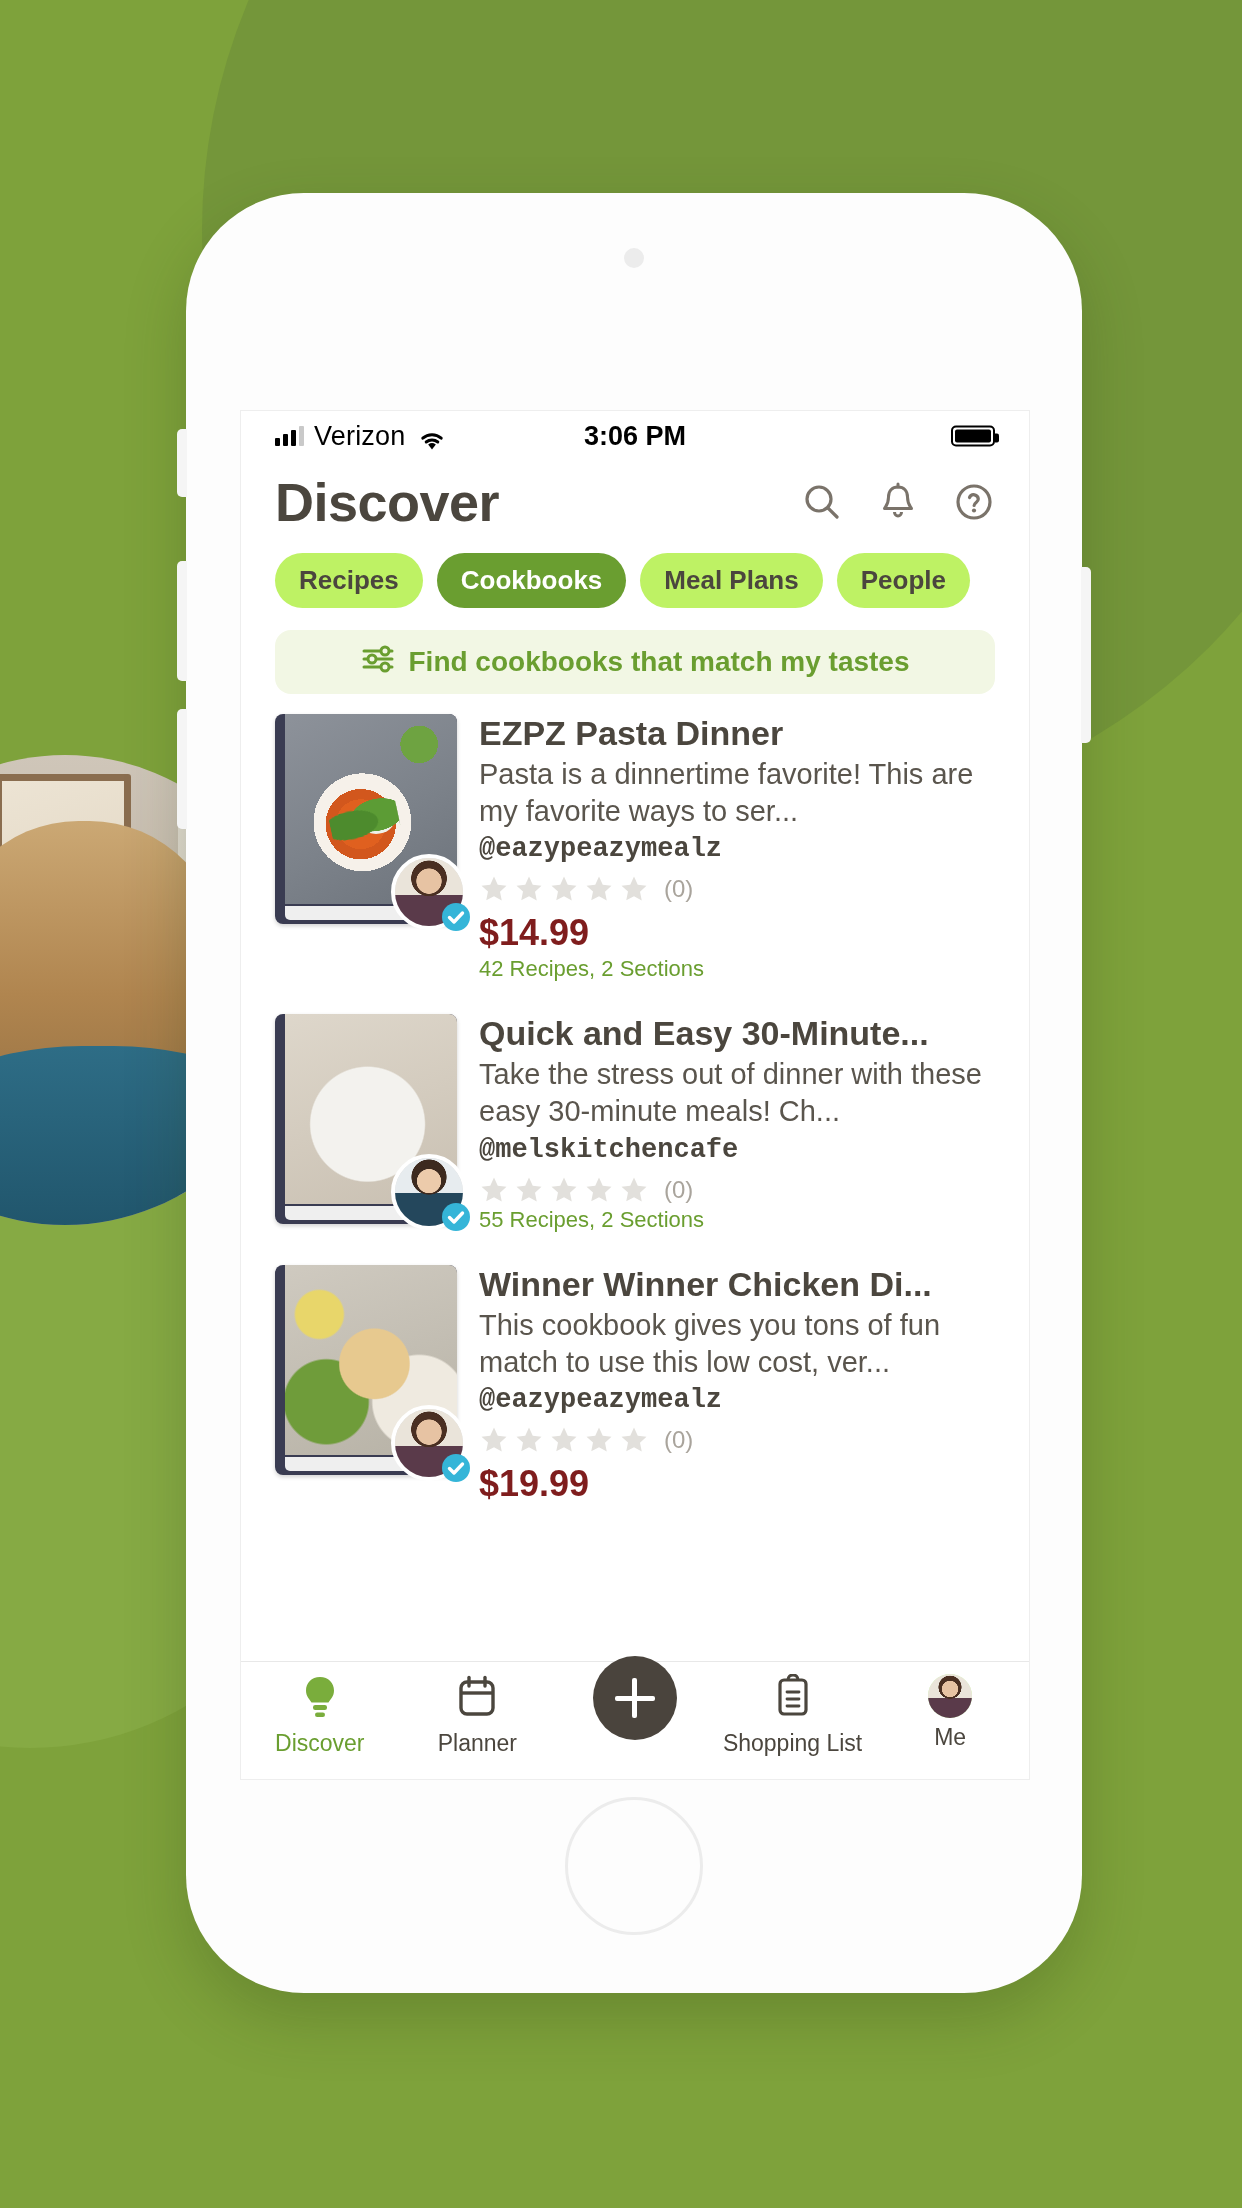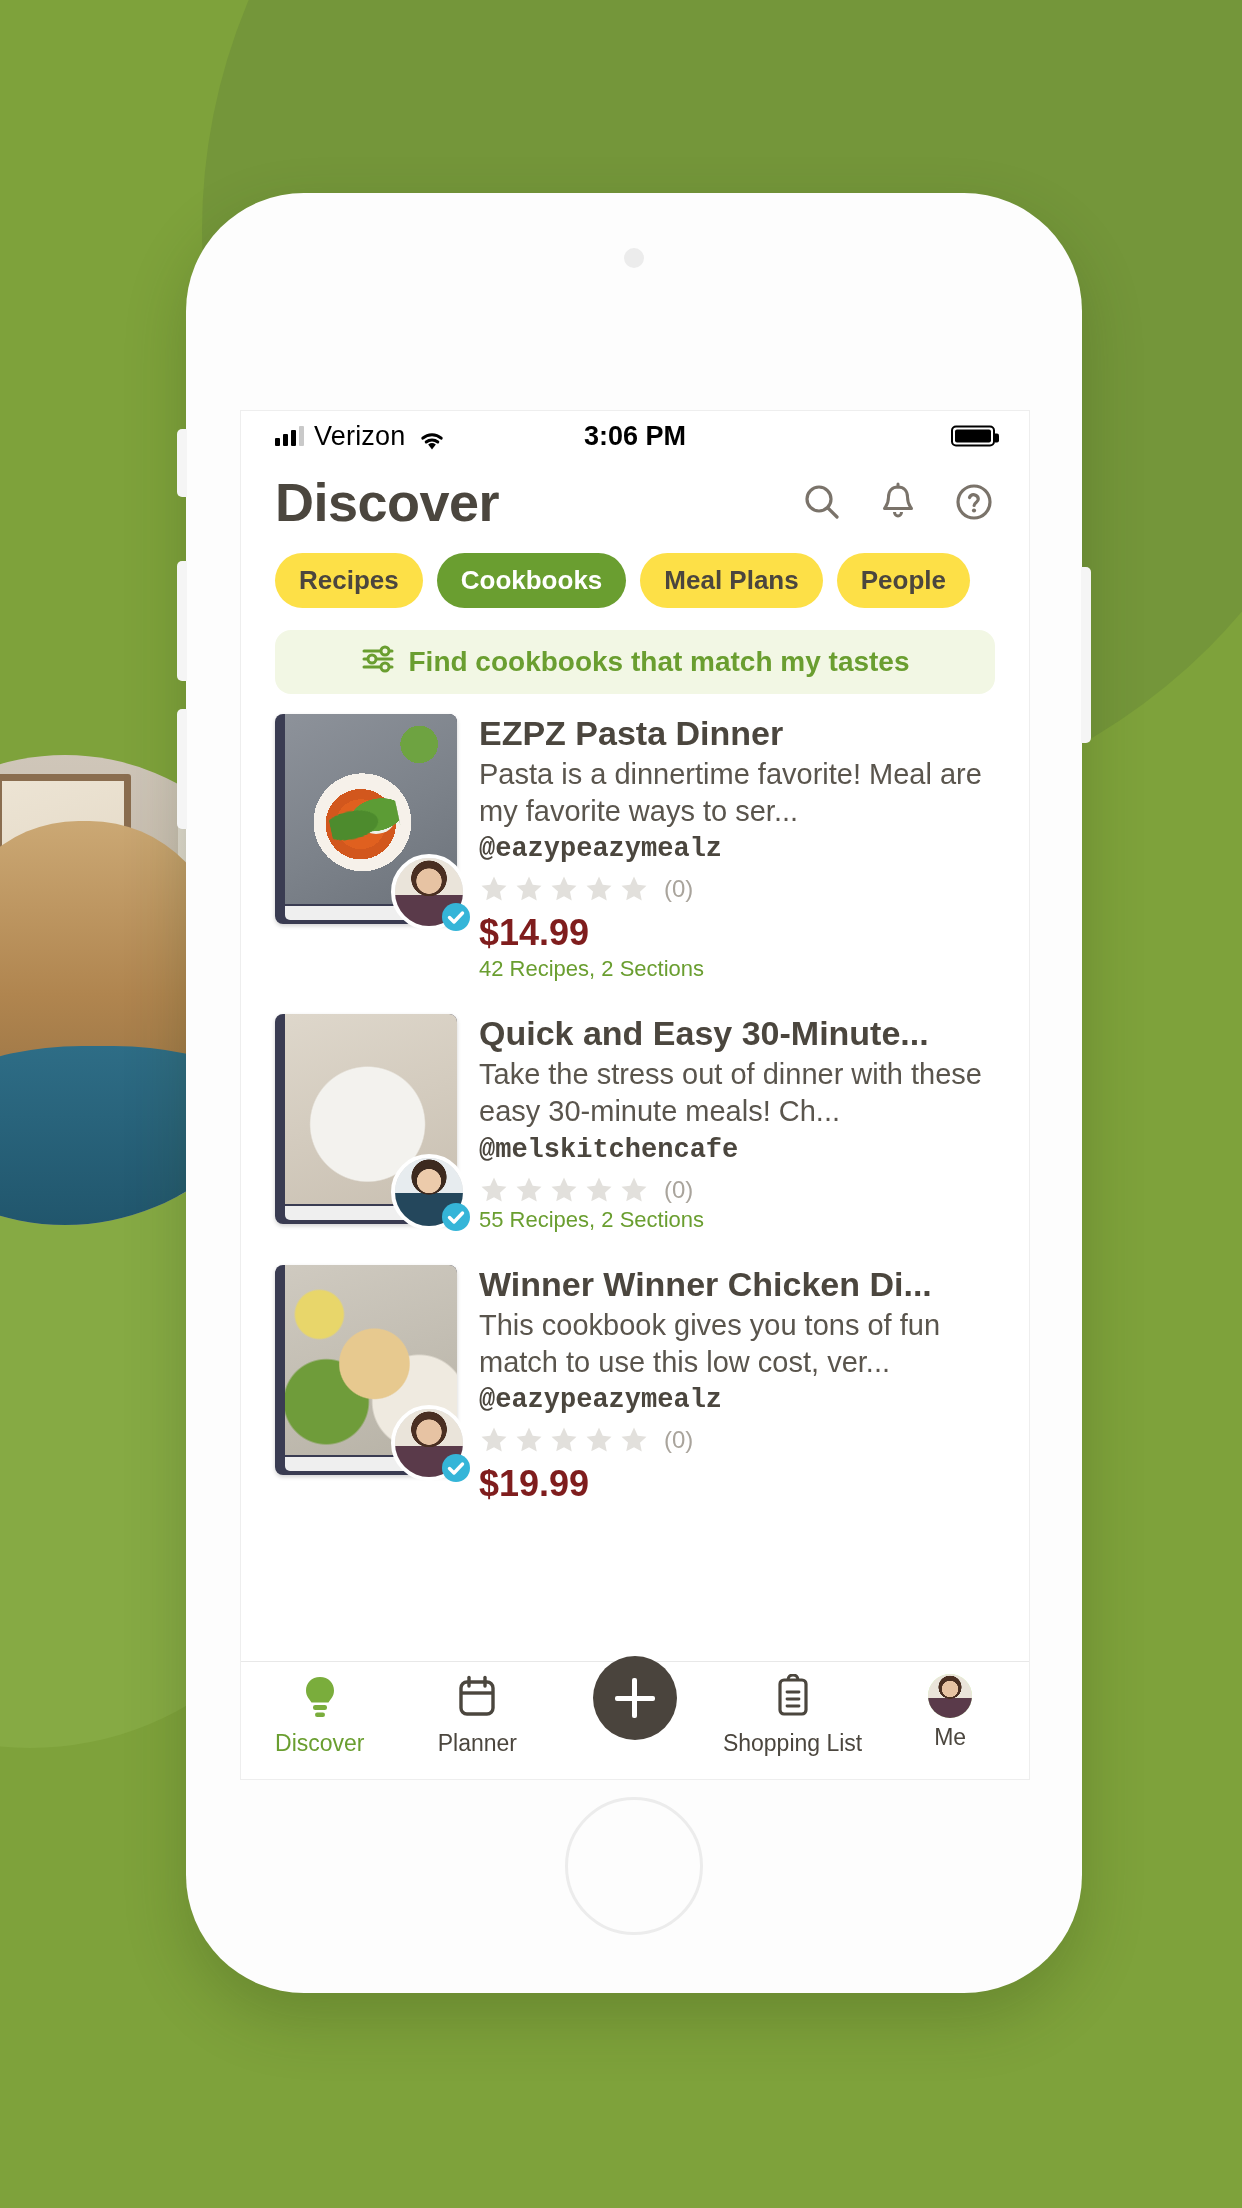--- a/index.html
+++ b/index.html
@@ -136,21 +136,21 @@
     display:flex; align-items:center; justify-content:space-between;
     padding: 10px 34px 4px 34px;
   }
   .page-title { font-size: 54px; font-weight: 700; color:#4b463e; letter-spacing:-.5px; }
   .hdr-icons { display:flex; align-items:center; gap: 34px; }
   .hdr-icons svg { display:block; }
 
   
   .chips { display:flex; gap: 14px; padding: 16px 34px 0 34px; }
   .chip {
-    background:#fde047; color:#4b463e; border-radius:30px;
+    background:#bef264; color:#4b463e; border-radius:30px;
     padding: 12px 24px; font-size: 26px; font-weight:600; white-space:nowrap;
   }
   .chip.active { background:#6a9e30; color:#ffffff; }
 
   
   .filter-banner {
     margin: 22px 34px 0 34px; background:#f2f7e4; border-radius:16px;
     height: 64px; display:flex; align-items:center; justify-content:center; gap:14px;
     color:#6a9e30; font-size:28px; font-weight:700;
   }
@@ -392,21 +392,21 @@
             </div>
           <span class="verified">
             <svg width="34" height="34" viewBox="0 0 34 34">
               <circle cx="17" cy="17" r="14" fill="#35b5d8"></circle>
               <path d="M10.5 17.5 l4.5 4.5 l8.5 -9" stroke="#fff" stroke-width="3.4" fill="none" stroke-linecap="round" stroke-linejoin="round"></path>
             </svg>
           </span>
         </div>
         <div class="info">
           <div class="ck-title">EZPZ Pasta Dinner</div>
-          <div class="ck-desc">Pasta is a dinnertime favorite! Meal are my favorite ways to ser...</div>
+          <div class="ck-desc">Pasta is a dinnertime favorite! This are my favorite ways to ser...</div>
           <div class="ck-author">@eazypeazymealz</div>
           <div class="ck-rate">
             <span class="star"><svg width="30" height="30" viewBox="0 0 24 24">
                   <path fill="#e2e0dc" d="M12 2l3 6.6 7 .8-5.2 4.8 1.4 7-6.2-3.5L5.8 21l1.4-7L2 9.4l7-.8z"></path>
                 </svg></span>
             <span class="star"><svg width="30" height="30" viewBox="0 0 24 24">
                   <path fill="#e2e0dc" d="M12 2l3 6.6 7 .8-5.2 4.8 1.4 7-6.2-3.5L5.8 21l1.4-7L2 9.4l7-.8z"></path>
                 </svg></span>
             <span class="star"><svg width="30" height="30" viewBox="0 0 24 24">
                   <path fill="#e2e0dc" d="M12 2l3 6.6 7 .8-5.2 4.8 1.4 7-6.2-3.5L5.8 21l1.4-7L2 9.4l7-.8z"></path>

